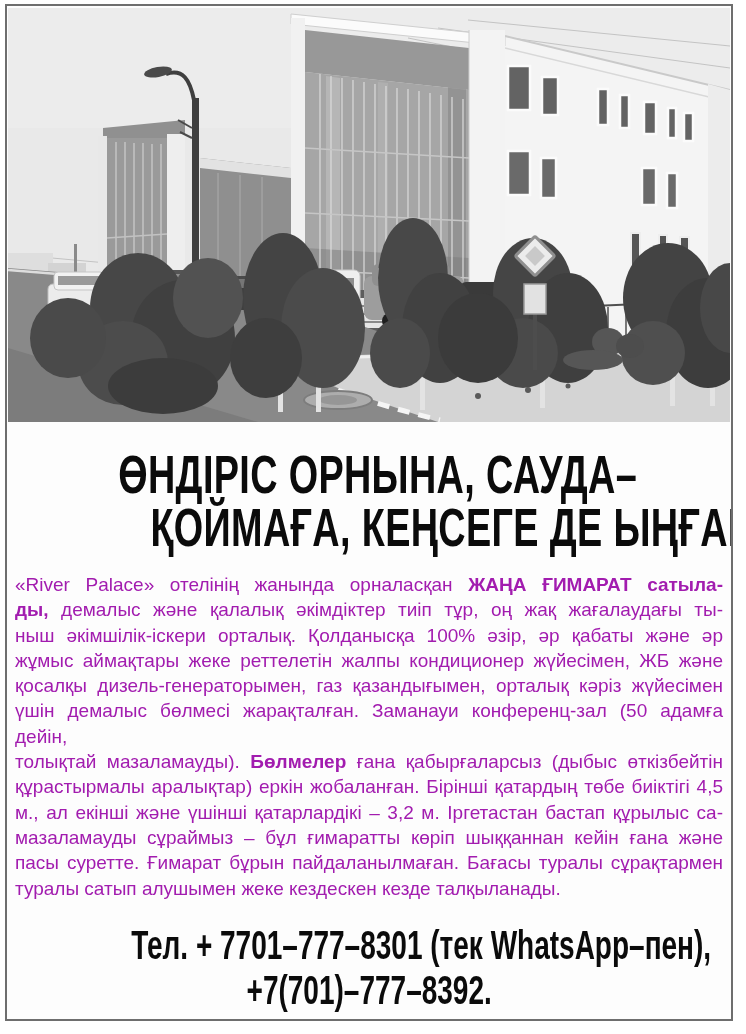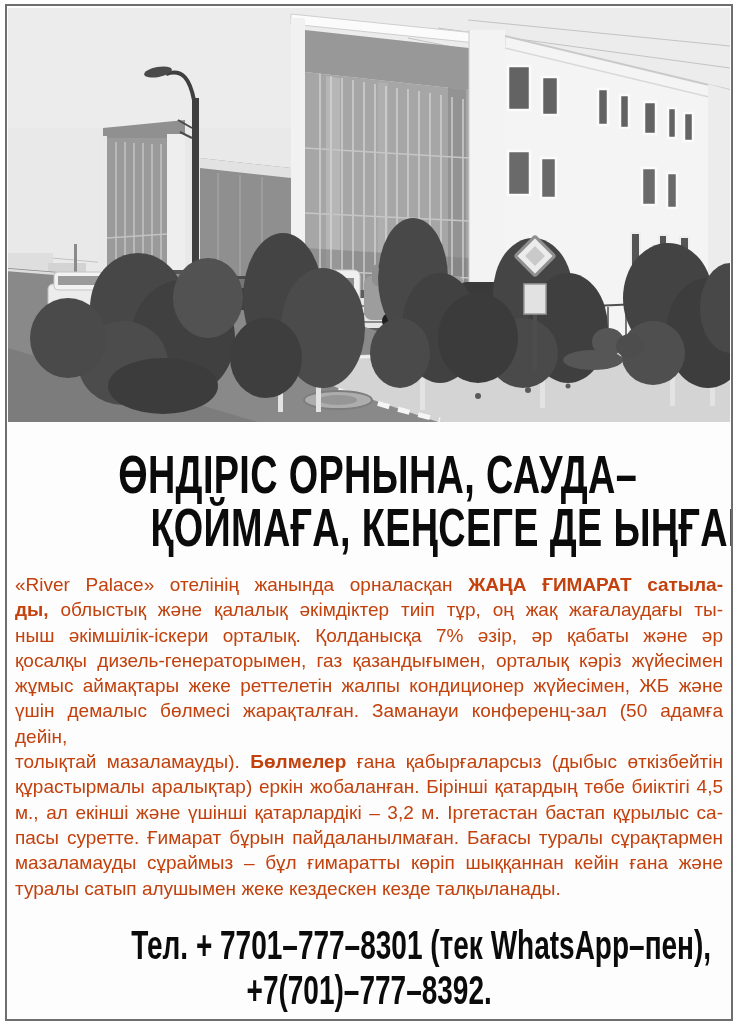--- a/index.html
+++ b/index.html
@@ -17,21 +17,21 @@
     margin:2px auto 0;width:722px;height:414px;background:#e9e9e9;
     overflow:hidden;position:relative;
   }
   .photo svg{display:block;width:100%;height:100%;}
   .headline{
     margin-top:26px;text-align:right;font-weight:bold;color:#0b0b0b;
     font-size:54px;line-height:53px;
   }
   .headline .hl{display:inline-block;transform:scaleX(0.70);transform-origin:50% 50%;white-space:nowrap;letter-spacing:.5px;}
   .body-text{
-    margin:18px 8px 0;font-size:19px;line-height:25.3px;color:#c2410c;
+    margin:18px 8px 0;font-size:19px;line-height:25.3px;color:#a21caf;
   }
   .body-line{text-align:justify;text-align-last:justify;}
   .body-line.last{text-align-last:left;}
   .body-line b{font-weight:bold;}
   .phones{
     margin-top:22px;text-align:center;font-weight:bold;color:#0b0b0b;
     font-size:40px;line-height:45px;
   }
   .phones .pl{display:inline-block;transform:scaleX(0.70);transform-origin:50% 50%;white-space:nowrap;}
 </style>
@@ -265,30 +265,30 @@
     </svg>
   </div>
 
   <div class="headline">
     <div><span class="hl">ӨНДІРІС ОРНЫНА, САУДА–</span></div>
     <div><span class="hl">ҚОЙМАҒА, КЕҢСЕГЕ ДЕ ЫҢҒАЙЛЫ</span></div>
   </div>
 
   <div class="body-text">
       <div class="body-line"><span>«River Palace» отелінің жанында орналасқан </span><b>ЖАҢА ҒИМАРАТ сатыла-</b></div>
-      <div class="body-line"><b>ды,</b><span> облыстық және қалалық әкімдіктер тиіп тұр, оң жақ жағалаудағы ты-</span></div>
-      <div class="body-line"><span>ныш әкімшілік-іскери орталық. Қолданысқа 7% әзір, әр қабаты және әр</span></div>
+      <div class="body-line"><b>ды,</b><span> демалыс және қалалық әкімдіктер тиіп тұр, оң жақ жағалаудағы ты-</span></div>
+      <div class="body-line"><span>ныш әкімшілік-іскери орталық. Қолданысқа 100% әзір, әр қабаты және әр</span></div>
+      <div class="body-line"><span>жұмыс аймақтары жеке реттелетін жалпы кондиционер жүйесімен, ЖБ және</span></div>
       <div class="body-line"><span>қосалқы дизель-генераторымен, газ қазандығымен, орталық кәріз жүйесімен</span></div>
-      <div class="body-line"><span>жұмыс аймақтары жеке реттелетін жалпы кондиционер жүйесімен, ЖБ және</span></div>
       <div class="body-line"><span>үшін демалыс бөлмесі жарақталған. Заманауи конференц-зал (50 адамға дейін,</span></div>
       <div class="body-line"><span>толықтай мазаламауды). </span><b>Бөлмелер</b><span> ғана қабырғаларсыз (дыбыс өткізбейтін</span></div>
       <div class="body-line"><span>құрастырмалы аралықтар) еркін жобаланған. Бірінші қатардың төбе биіктігі 4,5</span></div>
       <div class="body-line"><span>м., ал екінші және үшінші қатарлардікі – 3,2 м. Іргетастан бастап құрылыс са-</span></div>
+      <div class="body-line"><span>мазаламауды сұраймыз – бұл ғимаратты көріп шыққаннан кейін ғана және</span></div>
       <div class="body-line"><span>пасы суретте. Ғимарат бұрын пайдаланылмаған. Бағасы туралы сұрақтармен</span></div>
-      <div class="body-line"><span>мазаламауды сұраймыз – бұл ғимаратты көріп шыққаннан кейін ғана және</span></div>
       <div class="body-line last"><span>туралы сатып алушымен жеке кездескен кезде талқыланады.</span></div>
     </div>
 
   <div class="phones">
     <div><span class="pl">Тел. + 7701–777–8301 (тек WhatsApp–пен),</span></div>
     <div><span class="pl">+7(701)–777–8392.</span></div>
   </div>
 
 </div>
 

